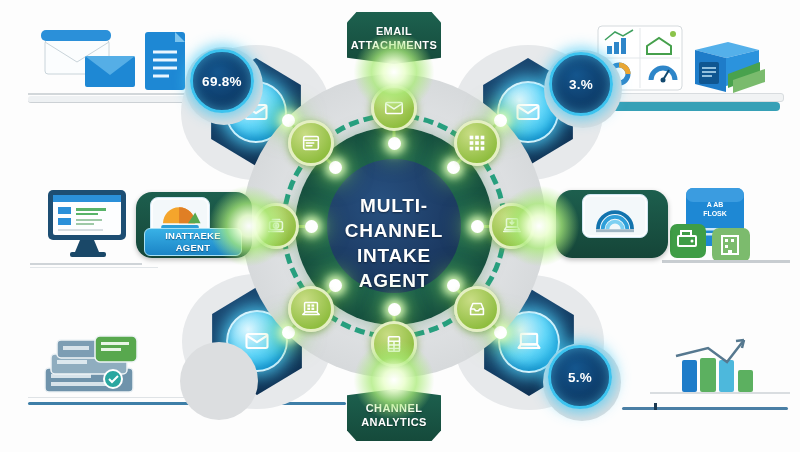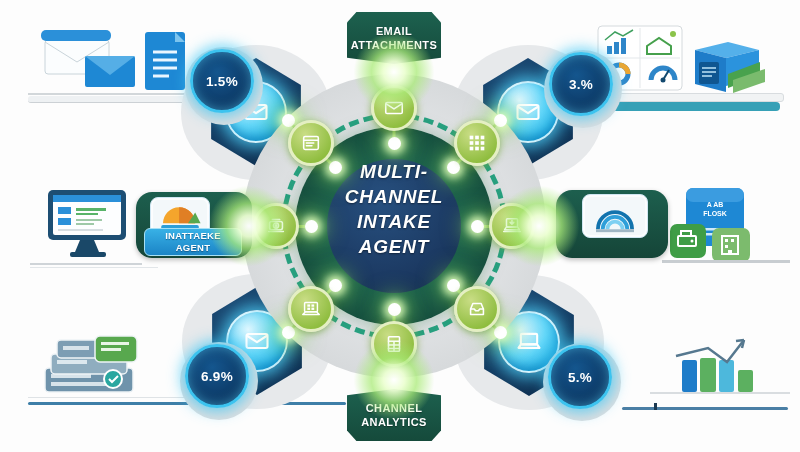--- a/index.html
+++ b/index.html
@@ -11,21 +11,21 @@
   
   .hub-gray{left:242px;top:74px;width:304px;height:304px;border-radius:50%;z-index:3;
             background:radial-gradient(circle,#e3e5e7 40%,#d6d9db 72%,#dcdfe1 100%);}
   .ring-dashed{left:281px;top:113px;width:216px;height:216px;border-radius:50%;z-index:4;
                border:5px dashed #1f9e7c;box-sizing:content-box;opacity:.95;}
   .ring-green{left:295px;top:127px;width:198px;height:198px;border-radius:50%;z-index:6;
               background:radial-gradient(circle,#1e6a54 30%,#175140 70%,#123c2d 100%);
               box-shadow:0 0 18px rgba(40,120,80,.35);}
   .hub-navy{left:327px;top:159px;width:134px;height:134px;border-radius:50%;z-index:8;
             background:radial-gradient(circle at 40% 32%,#27507f,#1c3a63 62%,#142c4d 100%);
-            display:flex;align-items:flex-start;justify-content:center;text-align:center;font-style:italic;}
+            display:flex;align-items:flex-end;justify-content:center;text-align:center;}
   .hub-title{color:#fff;font-weight:800;font-size:19px;line-height:1.32;letter-spacing:.8px;
              text-shadow:0 1px 2px rgba(0,0,0,.45);}
 
   .spoke{height:3px;background:linear-gradient(90deg,#86c04a,#6da839);transform-origin:0 50%;
          z-index:7;border-radius:2px;}
   .glow-dot{width:13px;height:13px;border-radius:50%;background:#fff;z-index:10;
             box-shadow:0 0 8px 4px rgba(225,255,190,.95),0 0 20px 10px rgba(130,215,85,.5);}
   .node{width:40px;height:40px;border-radius:50%;z-index:11;
         background:radial-gradient(circle at 35% 28%,#c9dd85,#8fbd3f 75%);
         border:3px solid #e4efc2;display:flex;align-items:center;justify-content:center;
@@ -354,30 +354,27 @@
     <svg width="60" height="38" viewBox="0 0 60 40">
       <path d="M12 34 A18 18 0 0 1 48 34" stroke="#1273ad" stroke-width="4" fill="none"></path>
       <path d="M17 34 A13 13 0 0 1 43 34" stroke="#2e9fd9" stroke-width="4" fill="none"></path>
       <path d="M22 34 A8 8 0 0 1 38 34" stroke="#7ed0f2" stroke-width="4" fill="none"></path>
       <rect x="10" y="34" width="40" height="3" fill="#9fb6c4"></rect>
     </svg>
   </div>
 
   <div class="abs badge-blob" style="left:185px;top:47px"></div>
   <div class="abs badge" style="left:190px;top:49px">
-    <span>1.5%</span>
+    <span>69.8%</span>
   </div>
   <div class="abs badge-blob" style="left:544px;top:50px"></div>
   <div class="abs badge" style="left:549px;top:52px">
     <span>3.%</span>
   </div>
   <div class="abs badge-blob" style="left:180px;top:342px"></div>
-  <div class="abs badge" style="left:185px;top:344px">
-    <span>6.9%</span>
-  </div>
   <div class="abs badge-blob" style="left:543px;top:343px"></div>
   <div class="abs badge" style="left:548px;top:345px">
     <span>5.%</span>
   </div>
 
   <div class="abs junction-glow" style="left:352px;top:30px"></div>
   <div class="abs junction-glow" style="left:352px;top:338px"></div>
   <div class="abs junction-glow" style="left:207px;top:184px"></div>
   <div class="abs junction-glow" style="left:497px;top:184px"></div>
 

